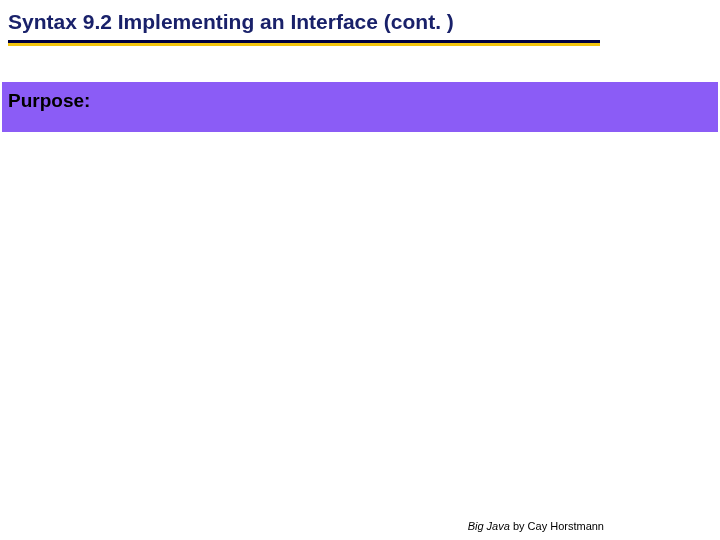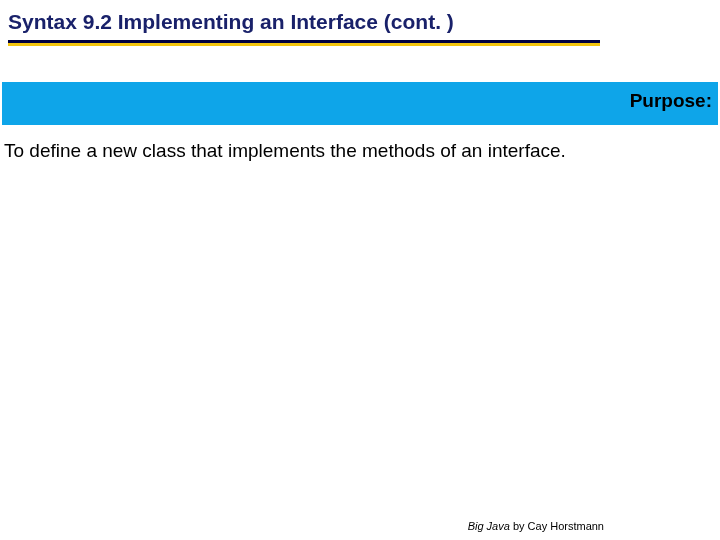--- a/index.html
+++ b/index.html
@@ -37,23 +37,22 @@
   .underline-yellow {
     height: 3px;
     background: #f2c40e;
     width: 100%;
   }
   .purpose-box {
     position: absolute;
     left: 2px;
     top: 82px;
     width: 716px;
-    background: #0ea5e9;
-    padding: 8px 6px 13px 6px;
-    text-align: right;
+    background: #8b5cf6;
+    padding: 8px 6px 20px 6px;
   }
   .purpose-label {
     font-size: 19px;
     font-weight: bold;
     color: #000;
   }
   .purpose-body {
     position: absolute;
     left: 4px;
     top: 138px;
@@ -85,21 +84,20 @@
       <span>Syntax 9.2</span><span> Implementing an Interface </span><span class="cont"> (cont. )</span>
     </div>
     <div class="underline-dark"></div>
     <div class="underline-yellow"></div>
   </div>
 
   <div class="purpose-box">
     <div class="purpose-label">Purpose:</div>
   </div>
 
-  <div class="purpose-body">To define a new class that implements the methods of an interface.</div>
 
   <div class="footer">
     <div>
       <span class="book">Big Java</span><span> by Cay Horstmann</span>
     </div>
   </div>
 
 </div>
 
 </body></html>

